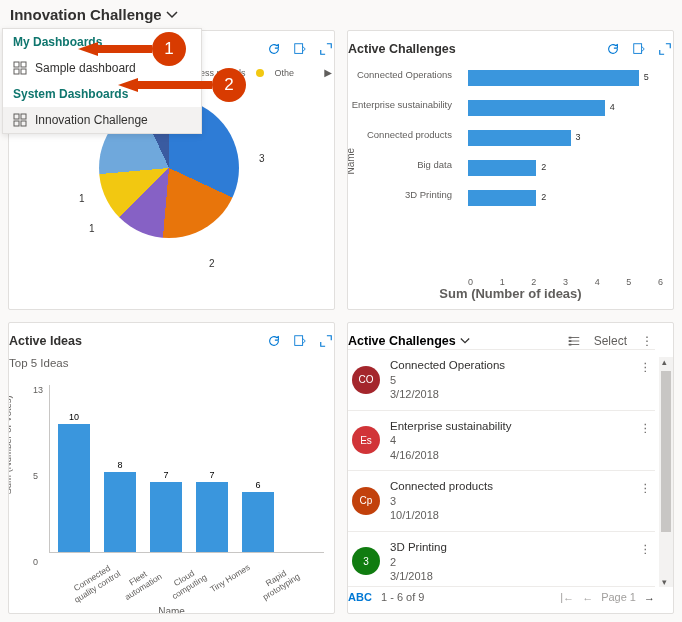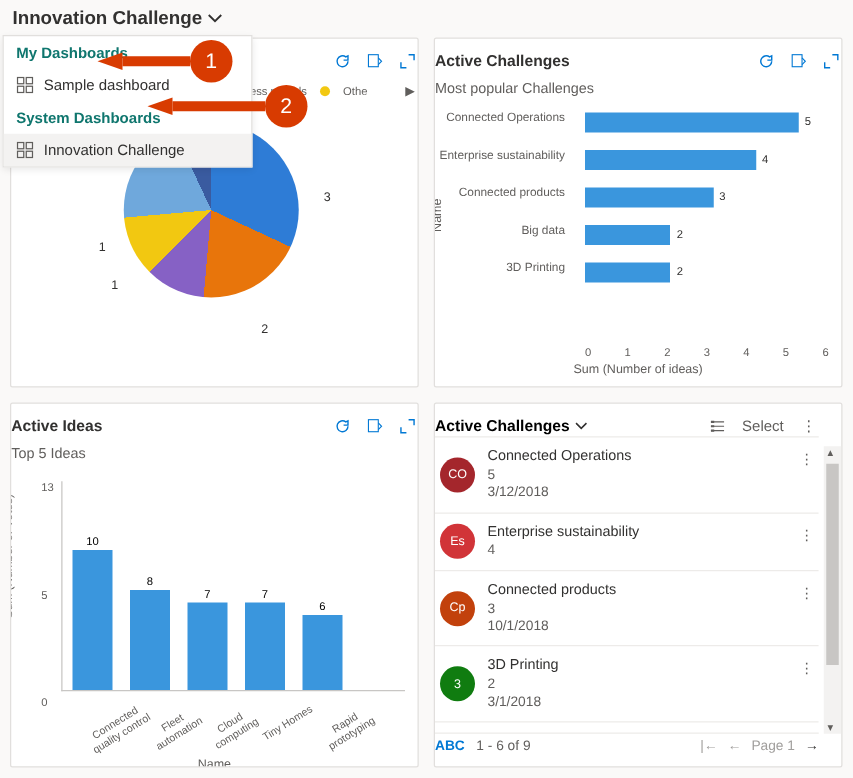--- a/index.html
+++ b/index.html
@@ -30,21 +30,21 @@
 .pie { position: absolute; left: 90px; top: 35px; width: 140px; height: 140px; border-radius: 50%; }
 .pie-label { position: absolute; font-size: 10px; color: #323130; }
 
 
 .hbars { position: relative; height: 200px; padding-left: 120px; padding-bottom: 30px; }
 .hbar-row { display: flex; align-items: center; height: 30px; }
 .hbar-lbl { position: absolute; left: 0; width: 110px; text-align: right; font-size: 9.5px; color: #605e5c; padding-right: 6px; }
 .hbar-bar { height: 16px; background: #3a96dd; position: relative; }
 .hbar-val { position: absolute; right: -10px; font-size: 9px; color: #323130; top: 2px; }
 .hbar-axis { position: absolute; bottom: 12px; left: 120px; right: 10px; display: flex; justify-content: space-between; font-size: 9px; color: #605e5c; }
-.hbar-xlbl { position: absolute; bottom: -2px; left: 50%; transform: translateX(-50%); font-size: 10px; color: #605e5c; }
+.hbar-xlbl { position: absolute; bottom: -2px; left: 50%; transform: translateX(-50%); font-size: 13px; color: #605e5c; font-weight: bold; }
 .ylbl-v { position: absolute; left: 2px; top: 45%; transform: rotate(-90deg); transform-origin: left; font-size: 10px; color: #605e5c; }
 
 
 .vbars { position: relative; height: 200px; padding-left: 40px; padding-bottom: 50px; }
 .vbars-plot { position: absolute; left: 40px; right: 10px; top: 10px; bottom: 50px; display: flex; align-items: flex-end; gap: 14px; border-left: 1px solid #c8c6c4; border-bottom: 1px solid #c8c6c4; padding: 0 8px; }
 .vbar { width: 32px; background: #3a96dd; position: relative; }
 .vbar-val { position: absolute; top: -12px; left: 50%; transform: translateX(-50%); font-size: 9px; }
 .vbar-cat { position: absolute; width: 56px; text-align: center; font-size: 8.5px; color: #605e5c; transform: rotate(-32deg); transform-origin: top right; }
 .vbar-cats { position: absolute; left: 40px; right: 10px; bottom: 0; height: 48px; }
 .vaxis { position: absolute; left: 24px; top: 10px; bottom: 36px; display: flex; flex-direction: column; justify-content: space-between; font-size: 9px; color: #605e5c; }
@@ -186,21 +186,20 @@
               <path d="M11 5l3 3-3 3" fill="none" stroke="#0078d4"></path>
             </svg>
           </span>
         <span class="act">
             <svg viewBox="0 0 16 16" width="14" height="14">
               <path d="M2 9v5h5M14 7V2H9" fill="none" stroke="#0078d4" stroke-width="1.3"></path>
             </svg>
           </span>
       </div>
     </div>
-    <div class="sub">Most popular Challenges</div>
     <div class="chart-body hbars" id="hbars">
       <span class="ylbl-v">Name</span>
       <div class="hbar-lbl" style="top: 6px;">Connected Operations</div>
         <div class="hbar-row">
           <div class="hbar-bar" style="width: 83.3333%;">
             <span class="hbar-val">5</span>
           </div>
         </div>
         <div class="hbar-lbl" style="top: 36px;">Enterprise sustainability</div>
         <div class="hbar-row">
@@ -263,21 +262,21 @@
     </div>
     <div class="sub">Top 5 Ideas</div>
     <div class="chart-body vbars">
       <span class="vylbl">Sum (Number of Votes)</span>
       <div class="vaxis" id="vaxis">
           <span>13</span>
           <span>5</span>
           <span>0</span>
         </div>
       <div class="vbars-plot" id="vbars-plot">
-          <div class="vbar" style="height: 112px;">
+          <div class="vbar" style="height: 128px;">
             <span class="vbar-val">10</span>
           </div>
           <div class="vbar" style="height: 80px;">
             <span class="vbar-val">8</span>
           </div>
           <div class="vbar" style="height: 70px;">
             <span class="vbar-val">7</span>
           </div>
           <div class="vbar" style="height: 70px;">
             <span class="vbar-val">7</span>
@@ -324,20 +323,21 @@
             <span class="li-meta">5</span>
             <span class="li-meta">3/12/2018</span>
           </div>
           <span class="li-more">⋮</span>
         </div>
         <div class="li">
           <div class="avatar" style="background: rgb(209, 52, 56);">Es</div>
           <div class="li-txt">
             <span class="li-name">Enterprise sustainability</span>
             <span class="li-meta">4</span>
+            <span class="li-meta">4/16/2018</span>
           </div>
           <span class="li-more">⋮</span>
         </div>
         <div class="li">
           <div class="avatar" style="background: #c2410c;">Cp</div>
           <div class="li-txt">
             <span class="li-name">Connected products</span>
             <span class="li-meta">3</span>
             <span class="li-meta">10/1/2018</span>
           </div>

